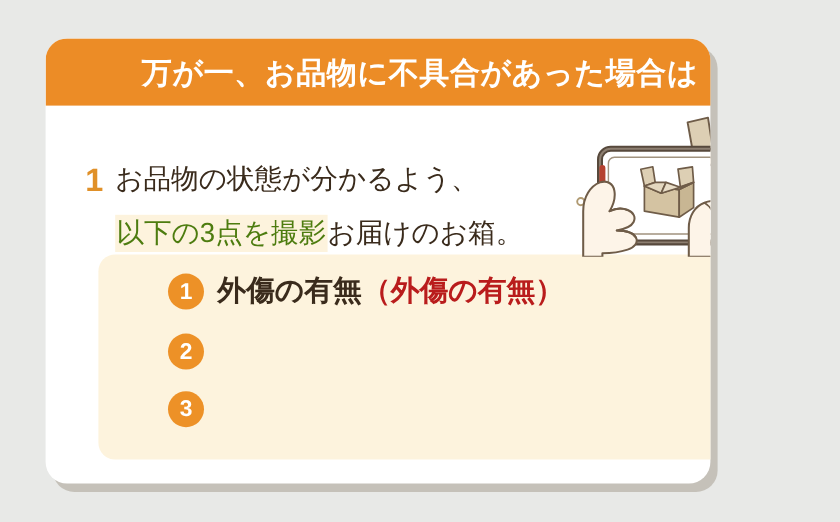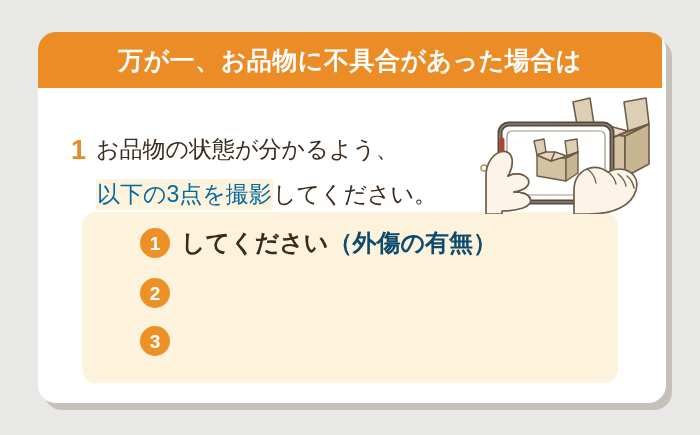--- a/index.html
+++ b/index.html
@@ -13,21 +13,21 @@
     font-family: "Liberation Sans", "DejaVu Sans", sans-serif;
     overflow: hidden;
     position: relative;
   }
 
   
   #card {
     position: absolute;
     left: 38px;
     top: 32px;
-    width: 628px;
+    width: 554px;
     height: 371px;
     background: #ffffff;
     border-radius: 18px;
     box-shadow: 6px 7px 0 0 rgba(168,160,148,0.55);
     overflow: hidden;
   }
 
   
   #header-bar {
     position: absolute;
@@ -71,21 +71,21 @@
     font-size: 23px;
     font-weight: normal;
     color: #3a2b1c;
     white-space: nowrap;
     line-height: 1;
   }
   #step-line-1 { top: 50px; }
   #step-line-2 { top: 95px; }
   .hl {
     background: #fdf3dd;
-    color: #0369a1;
+    color: #4d7c0f;
     padding: 2px 1px 3px 1px;
   }
 
   
   #list-panel {
     position: absolute;
     left: 44px;
     top: 180px;
     width: 536px;
     height: 171px;
@@ -119,21 +119,21 @@
     margin-right: 11px;
     line-height: 1;
   }
   .item-text {
     font-size: 24px;
     font-weight: bold;
     color: #3a2b1c;
     line-height: 1;
   }
   .item-text .red {
-    color: #0c4a6e;
+    color: #b91c1c;
   }
 
   
   #illustration {
     position: absolute;
     left: 440px;
     top: 52px;
     width: 184px;
     height: 130px;
     pointer-events: none;
@@ -145,29 +145,29 @@
 <div id="card">
 
   <div id="header-bar">
     <div id="header-title">万が一、お品物に不具合があった場合は</div>
   </div>
 
   <div id="step-block">
     <div id="step-number">1</div>
     <div class="step-line" id="step-line-1">お品物の状態が分かるよう、</div>
     <div class="step-line" id="step-line-2">
-      <span class="hl">以下の3点を撮影</span><span>してください。</span>
+      <span class="hl">以下の3点を撮影</span><span>お届けのお箱。</span>
     </div>
   </div>
 
   <div id="list-panel">
 
     <div class="list-item" id="list-item-1">
       <div class="badge">1</div>
-      <div class="item-text"><span>してください</span><span class="red">（外傷の有無）</span></div>
+      <div class="item-text"><span>外傷の有無</span><span class="red">（外傷の有無）</span></div>
     </div>
 
     <div class="list-item" id="list-item-2">
       <div class="badge">2</div>
     </div>
 
     <div class="list-item" id="list-item-3">
       <div class="badge">3</div>
     </div>
 

